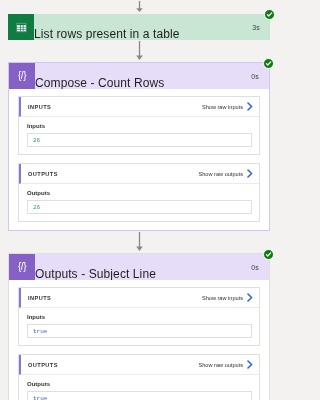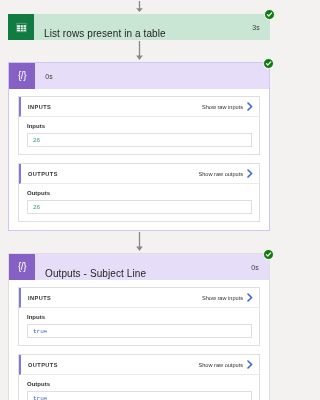--- a/index.html
+++ b/index.html
@@ -45,22 +45,21 @@
 
   .compose-glyph {
     color: #ffffff; font-size: 10px;
     font-family: "Liberation Sans", sans-serif;
     letter-spacing: -0.5px; line-height: 1;
   }
 
   .head-title {
     flex: 1;
     display: flex; align-items: center;
-    padding-left: 10px;
-    font-size: 10px; color: #201f1e;
+    font-size: 12px; color: #201f1e;
     letter-spacing: 0.1px;
     white-space: nowrap; overflow: hidden; margin-top: 13px;
   }
 
   .head-dur {
     width: 28px; min-width: 28px;
     display: flex; align-items: center; justify-content: center;
     font-size: 7px; color: #3b3a39;
   }
 
@@ -159,20 +158,21 @@
       <line x1="4.5" y1="0" x2="4.5" y2="15" stroke="#8a8886" stroke-width="1.3"></line>
       <path d="M1.2 14.4 L4.5 19 L7.8 14.4 Z" fill="#8a8886"></path>
     </svg>
   </div>
 
   <div class="card bordered">
     <div class="card-head head-purple">
       <div class="head-icon icon-compose">
         <span class="compose-glyph">{/}</span>
       </div>
+      <div class="head-title">Compose - Count Rows</div>
       <div class="head-dur">0s</div>
       <div class="status-badge">
         <svg width="7" height="7" viewBox="0 0 7 7" aria-hidden="true">
           <path d="M1.4 3.6 L2.8 5.0 L5.7 1.9" stroke="#ffffff" stroke-width="1.2" fill="none" stroke-linecap="round" stroke-linejoin="round"></path>
         </svg>
       </div>
     </div>
 
     <div class="card-body">
 

